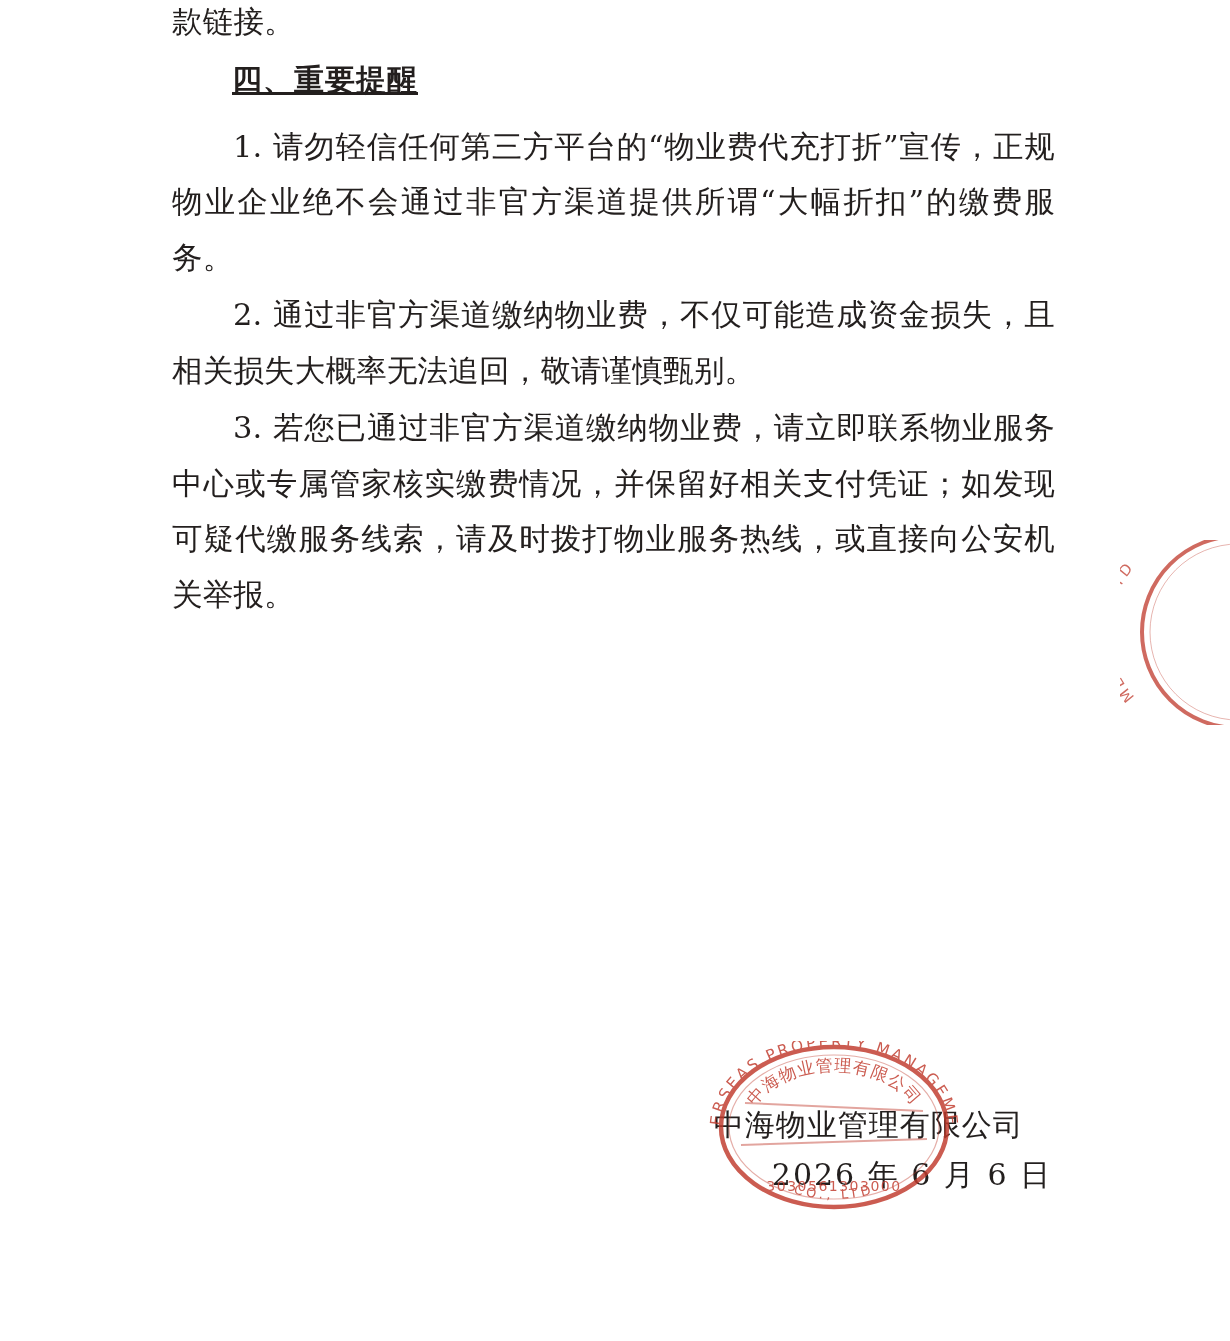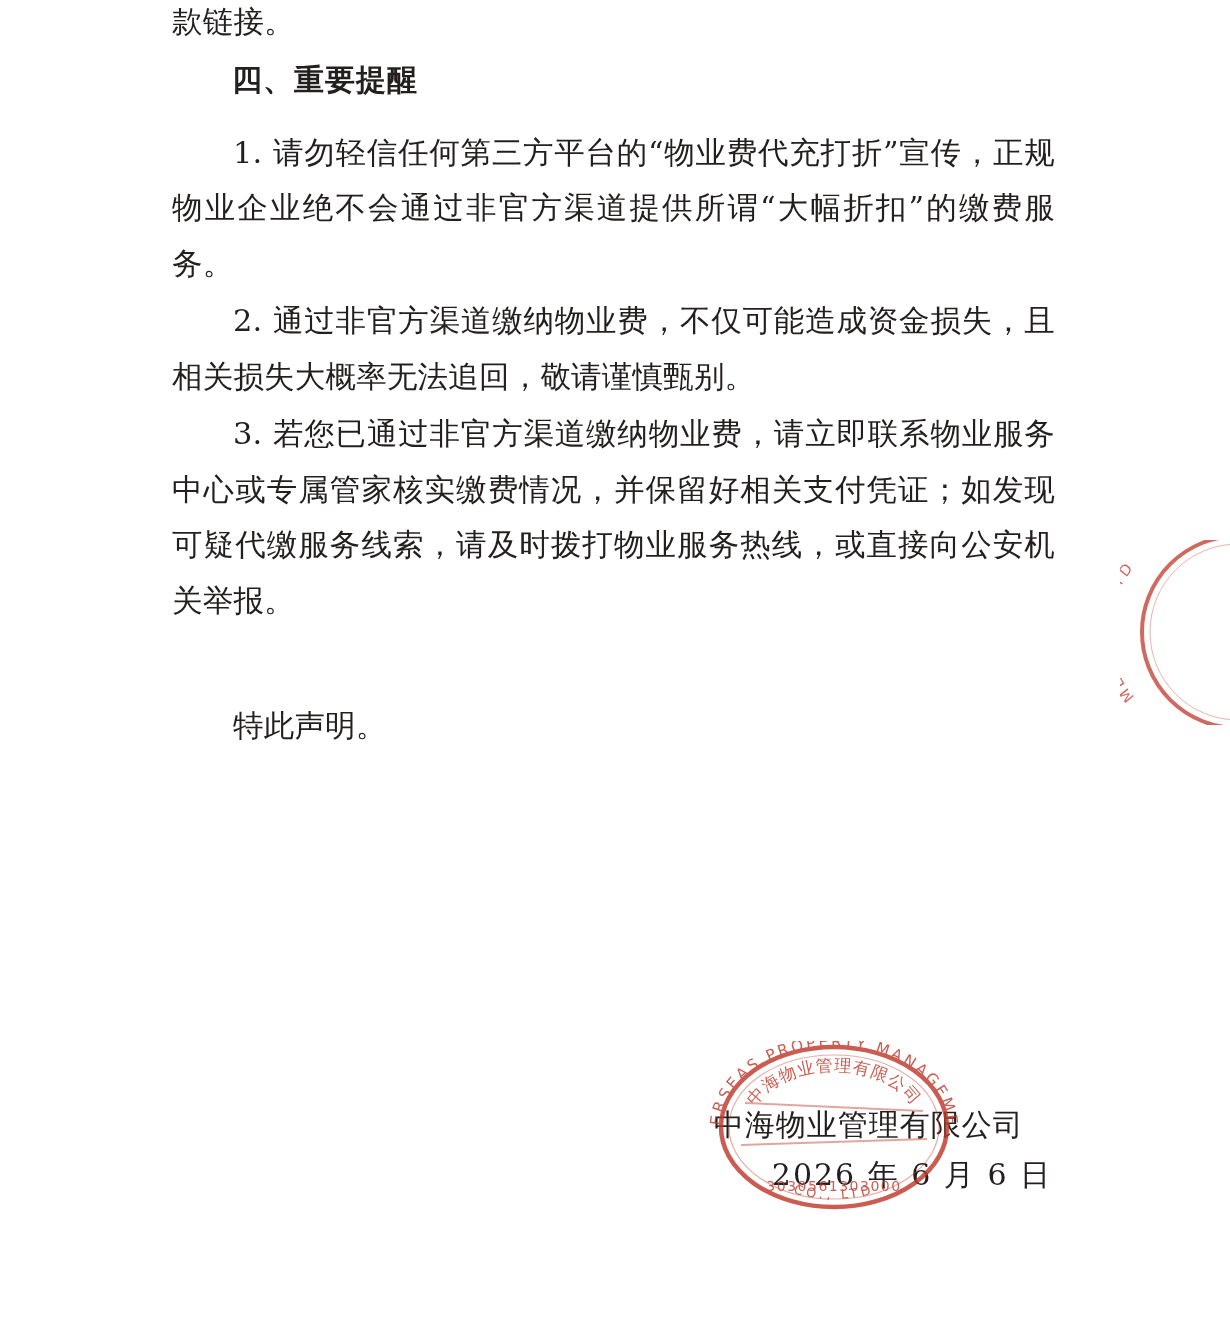--- a/index.html
+++ b/index.html
@@ -33,23 +33,24 @@
   .indent {
     text-indent: 2em;
   }
   .first-line {
     margin-top: -6px;
   }
   .heading {
     font-size: 30px;
     font-weight: bold;
     text-indent: 2em;
-    margin: 10px 0 24px 0;
+    margin: 10px 0 18px 0;
     letter-spacing: 1px;
     font-family: "DejaVu Sans", "Liberation Sans", sans-serif;
+    text-decoration: underline;
   }
   .statement {
     margin-top: 70px;
   }
   .signature-block {
     position: absolute;
     right: 178px;
     top: 1100px;
     text-align: left;
     font-size: 30px;
@@ -99,21 +100,20 @@
 
   <p class="para first-line">款链接。</p>
 
   <h2 class="heading">四、重要提醒</h2>
 
   <p class="para indent">1. 请勿轻信任何第三方平台的“物业费代充打折”宣传，正规物业企业绝不会通过非官方渠道提供所谓“大幅折扣”的缴费服务。</p>
   <p class="para indent">2. 通过非官方渠道缴纳物业费，不仅可能造成资金损失，且相关损失大概率无法追回，敬请谨慎甄别。</p>
   <p class="para indent">3. 若您已通过非官方渠道缴纳物业费，请立即联系物业服务中心或专属管家核实缴费情况，并保留好相关支付凭证；如发现可疑代缴服务线索，请及时拨打物业服务热线，或直接向公安机关举报。</p>
 
 
-  <p class="para indent statement">特此声明。</p>
 
 </div>
 
 <div class="signature-block">
   <div class="sig-line">中海物业管理有限公司</div>
   <div class="sig-line sig-date">2026 年 6 月 6 日</div>
 </div>
 
 <div class="seal">
   <svg width="258" height="172" viewBox="0 0 258 172" xmlns="http://www.w3.org/2000/svg">

